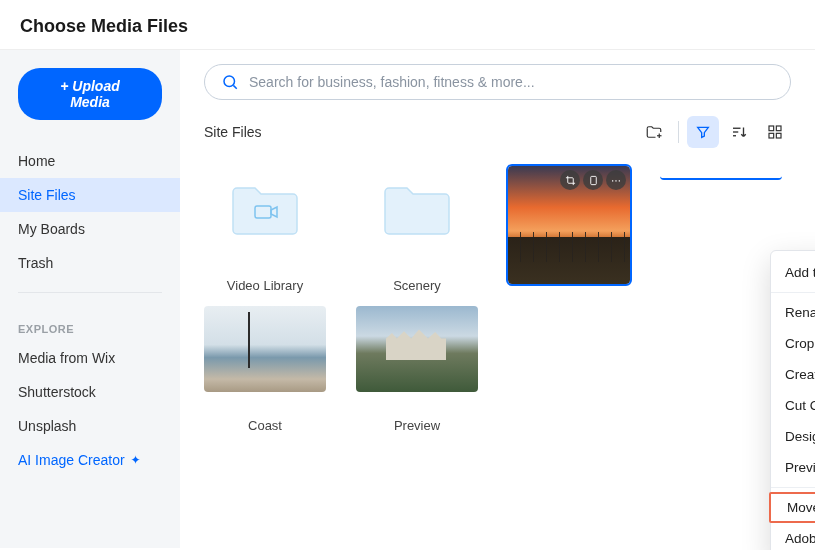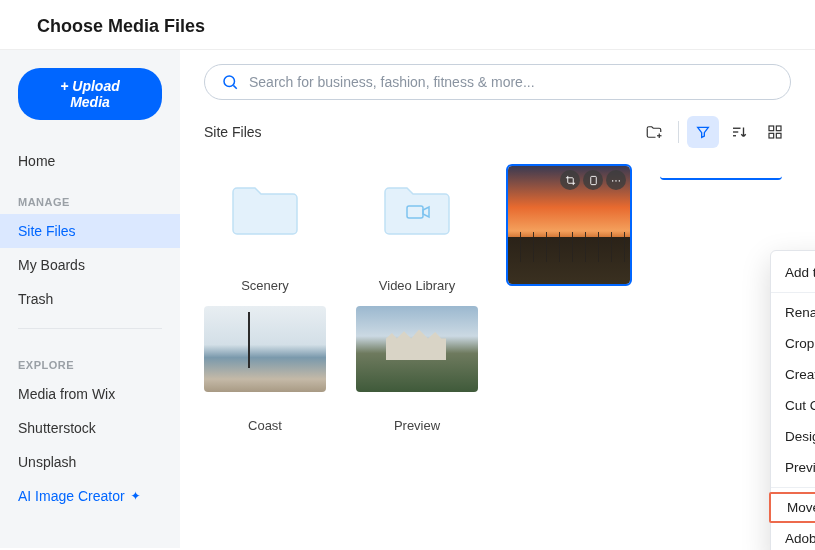--- a/index.html
+++ b/index.html
@@ -1,19 +1,19 @@
 <!DOCTYPE html>
 <html><head>
 <meta charset="utf-8">
 <style>
 * { box-sizing: border-box; margin: 0; padding: 0; font-family: -apple-system, BlinkMacSystemFont, "Segoe UI", Helvetica, Arial, sans-serif; }
 body { width: 815px; height: 550px; background: #fff; overflow: hidden; position: relative; }
 
 .header { padding: 16px 20px 12px; border-bottom: 1px solid #eee; }
-.header h1 { font-size: 18px; font-weight: 700; color: #1a1a1a; margin-left: 17px; }
+.header h1 { font-size: 18px; font-weight: 700; color: #1a1a1a; }
 
 .main { display: flex; height: calc(550px - 52px); }
 
 .sidebar { width: 180px; background: #f4f6f8; padding: 18px 0 0; overflow-y: auto; }
 .upload-btn { margin: 0 18px 24px; background: #0066ff; color: #fff; border: none; border-radius: 22px; padding: 10px 22px; font-size: 14px; font-weight: 600; cursor: pointer; font-style: italic; }
 .nav-item { padding: 9px 18px; font-size: 14px; color: #333; cursor: pointer; display: flex; align-items: center; gap: 6px; }
 .nav-item.active { background: #dbe8ff; color: #0066ff; }
 .nav-section { padding: 18px 18px 6px; font-size: 11px; color: #9aa0a6; letter-spacing: 0.5px; font-weight: 600; }
 .divider { height: 1px; background: #e3e6ea; margin: 12px 18px; }
 .ai-item { color: #0066ff; text-align: center; }
@@ -60,21 +60,20 @@
 
 <div class="header">
   <h1>Choose Media Files</h1>
 </div>
 
 <div class="main">
   <aside class="sidebar">
     <button class="upload-btn">+ Upload Media</button>
     <div class="nav-item">Home</div>
 
-    <div class="nav-section">MANAGE</div>
     <div class="nav-item active">Site Files</div>
     <div class="nav-item">My Boards</div>
     <div class="nav-item">Trash</div>
 
     <div class="divider"></div>
 
     <div class="nav-section">EXPLORE</div>
     <div class="nav-item">Media from Wix</div>
     <div class="nav-item">Shutterstock</div>
     <div class="nav-item">Unsplash</div>
@@ -127,34 +126,34 @@
             </svg>
         </div>
       </div>
     </div>
 
     <div class="grid">
       <div class="item">
         <div class="thumb folder-thumb">
           <svg viewBox="0 0 72 58">
               <path d="M4 12 a4 4 0 0 1 4-4 h18 l6 6 h32 a4 4 0 0 1 4 4 v32 a4 4 0 0 1 -4 4 H8 a4 4 0 0 1 -4 -4 Z" fill="#e3f1fb" stroke="#bfe0f5" stroke-width="1.5"></path>
-            </svg>
-        </div>
-        <div class="item-label">Scenery</div>
+              <rect x="26" y="26" width="16" height="12" rx="2" fill="none" stroke="#7ec3ef" stroke-width="1.5"></rect>
+              <path d="M42 30 l6-3 v10 l-6-3 z" fill="none" stroke="#7ec3ef" stroke-width="1.5"></path>
+            </svg>
+        </div>
+        <div class="item-label">Video Library</div>
       </div>
 
       <div class="item">
         <div class="thumb folder-thumb">
           <svg viewBox="0 0 72 58">
               <path d="M4 12 a4 4 0 0 1 4-4 h18 l6 6 h32 a4 4 0 0 1 4 4 v32 a4 4 0 0 1 -4 4 H8 a4 4 0 0 1 -4 -4 Z" fill="#e3f1fb" stroke="#bfe0f5" stroke-width="1.5"></path>
-              <rect x="26" y="26" width="16" height="12" rx="2" fill="none" stroke="#7ec3ef" stroke-width="1.5"></rect>
-              <path d="M42 30 l6-3 v10 l-6-3 z" fill="none" stroke="#7ec3ef" stroke-width="1.5"></path>
-            </svg>
-        </div>
-        <div class="item-label">Video Library</div>
+            </svg>
+        </div>
+        <div class="item-label">Scenery</div>
       </div>
 
       <div class="item">
         <div class="thumb sunset-bg selected" style="height:118px;margin-bottom:10px">
           <div class="hover-overlay">
             <span class="circle-btn">
                 <svg width="11" height="11" viewBox="0 0 24 24" fill="none" stroke="#fff" stroke-width="2">
                   <path d="M6 2v14a2 2 0 0 0 2 2h14"></path>
                   <path d="M18 22V8a2 2 0 0 0-2-2H2"></path>
                 </svg>

